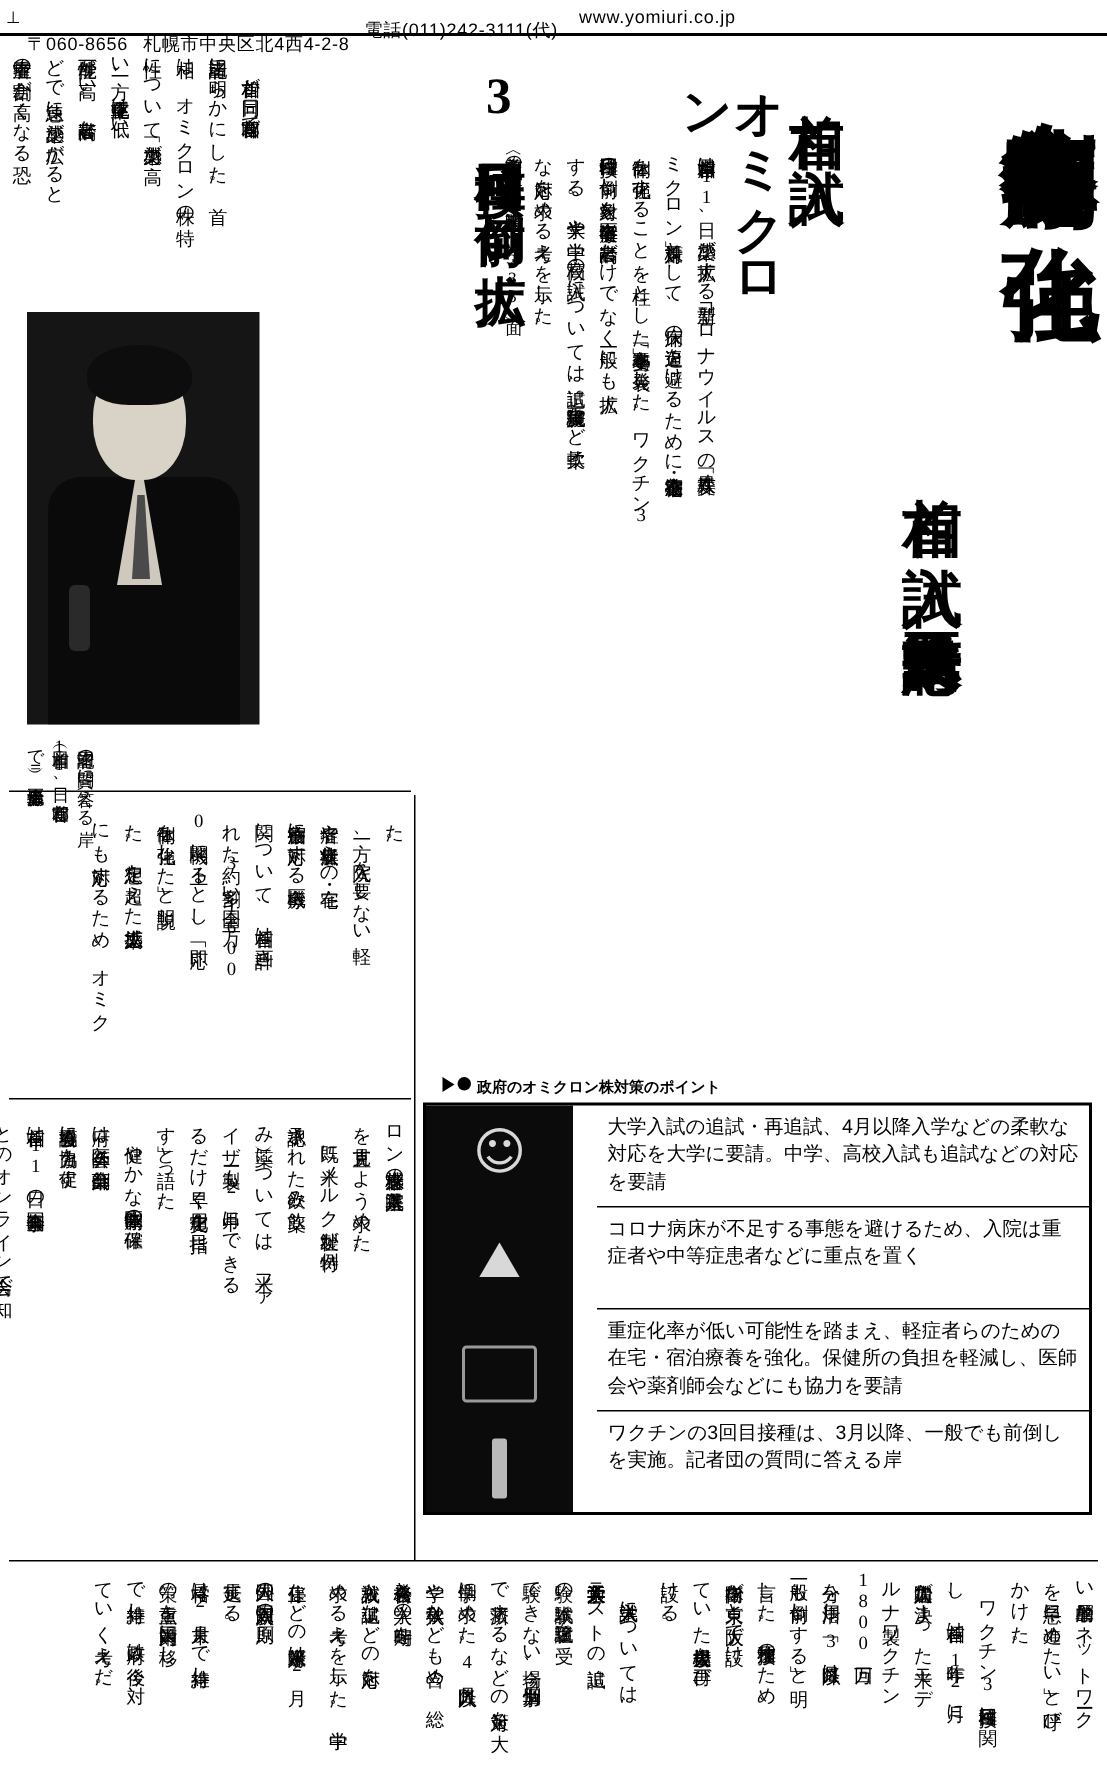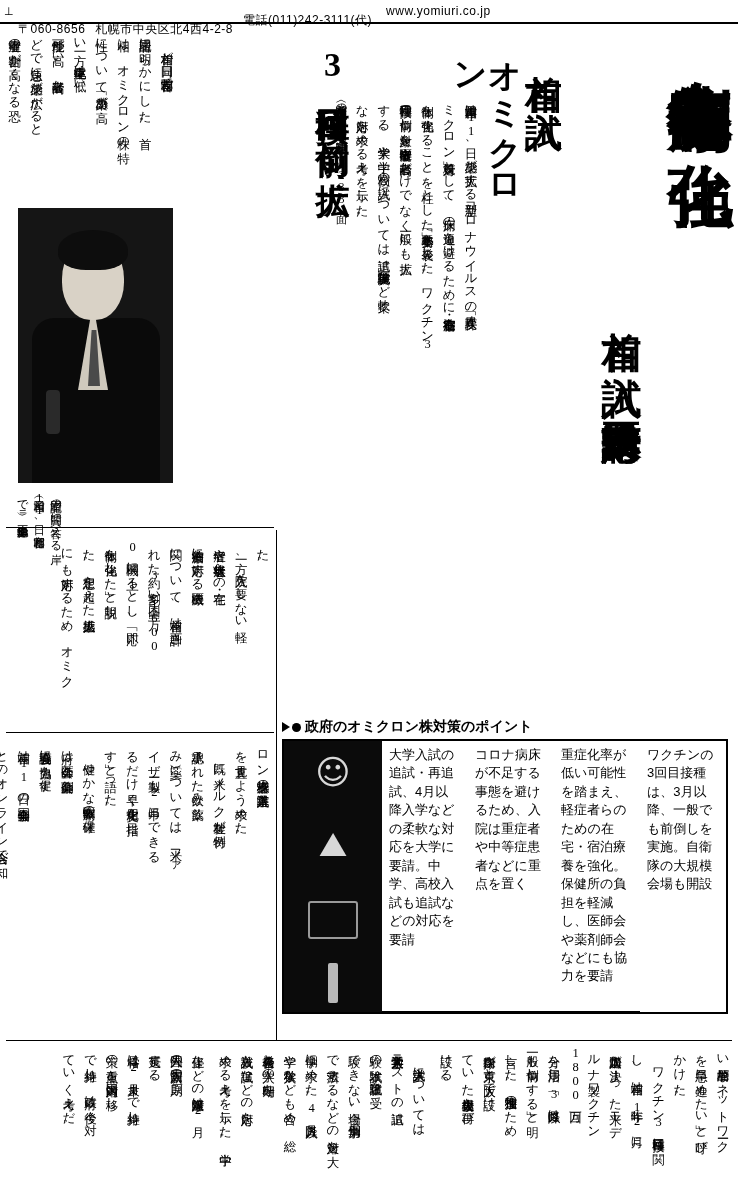--- a/index.html
+++ b/index.html
@@ -141,40 +141,41 @@
     display:flex;flex-direction:row-reverse;
   }
   .mid2 .col{font-size:12.5px;line-height:1.5;height:295px;margin-left:3px;}
 
   
   .points{
     position:absolute;left:282px;top:718px;width:446px;height:305px;
   }
   .points .p-title{
     font-family:"Liberation Sans","DejaVu Sans",sans-serif;
-    font-size:14px;font-weight:bold;
-    display:flex;align-items:center;
+    font-size:10px;font-weight:bold;
+    display:flex;
     margin-bottom:3px;
+    margin-left:13px;
   }
   .points .p-title .tri{
     display:inline-block;width:0;height:0;
     border-left:8px solid #000;border-top:5px solid transparent;border-bottom:5px solid transparent;
     margin-right:2px;
   }
   .points .p-title .dot{
     display:inline-block;width:9px;height:9px;background:#000;border-radius:50%;margin-right:4px;
   }
   .points .p-body{
     border:2px solid #000;height:275px;box-sizing:border-box;
     display:flex;
   }
   .points .p-icons{
     width:98px;background:#0b0b0b;flex:none;position:relative;
   }
-  .points .p-rows{flex:1;display:flex;flex-direction:row;}
+  .points .p-rows{flex:1;display:flex;flex-direction:column;padding-left:16px;}
   .points .p-row{
     flex:1;border-bottom:1px solid #000;
     padding:5px 7px 4px 7px;box-sizing:border-box;
     font-family:"Liberation Sans","DejaVu Sans",sans-serif;
     font-size:13px;line-height:1.42;
   }
   .points .p-row:last-child{border-bottom:none;}
 
   .ic{position:absolute;left:0;width:98px;color:#cfcfcf;}
   .ic .glyph{
@@ -330,21 +331,21 @@
             <div class="box"></div>
           </div>
         <div class="ic ic4">
             <div class="tube"></div>
           </div>
       </div>
       <div class="p-rows">
         <div class="p-row">大学入試の追試・再追試、4月以降入学などの柔軟な対応を大学に要請。中学、高校入試も追試などの対応を要請</div>
         <div class="p-row">コロナ病床が不足する事態を避けるため、入院は重症者や中等症患者などに重点を置く</div>
         <div class="p-row">重症化率が低い可能性を踏まえ、軽症者らのための在宅・宿泊療養を強化。保健所の負担を軽減し、医師会や薬剤師会などにも協力を要請</div>
-        <div class="p-row">ワクチンの3回目接種は、3月以降、一般でも前倒しを実施。自衛隊の大規模会場も開設</div>
+        <div class="p-row">ワクチンの3回目接種は、3月以降、一般でも前倒しを実施。記者団の質問に答える岸</div>
       </div>
     </div>
   </div>
 
   <div class="bottom">
     <div class="v col">い単層的なネットワーク</div>
     <div class="v col">を早急に進めたい」と呼び</div>
     <div class="v col">かけた。</div>
     <div class="v col">　ワクチン3回目接種に関</div>
     <div class="v col">し、首相は、昨年12月に</div>

